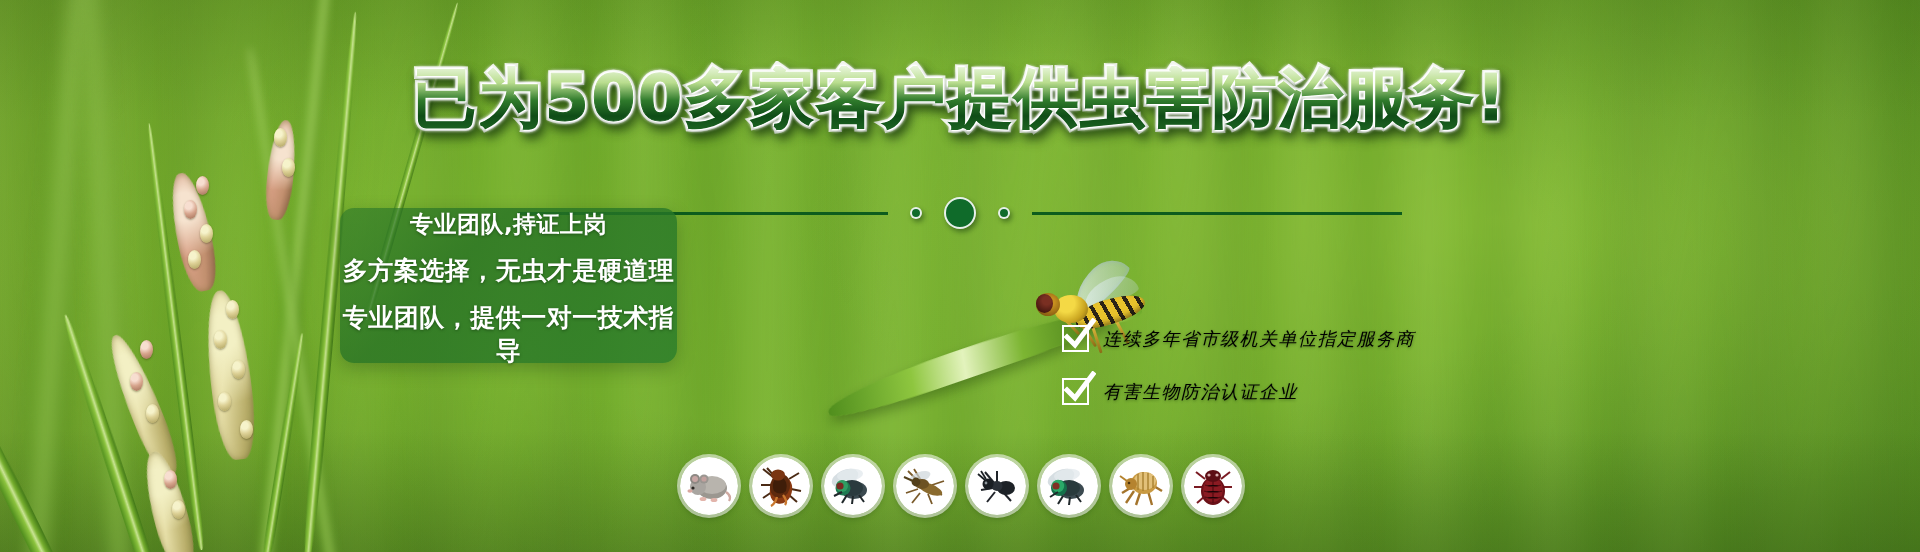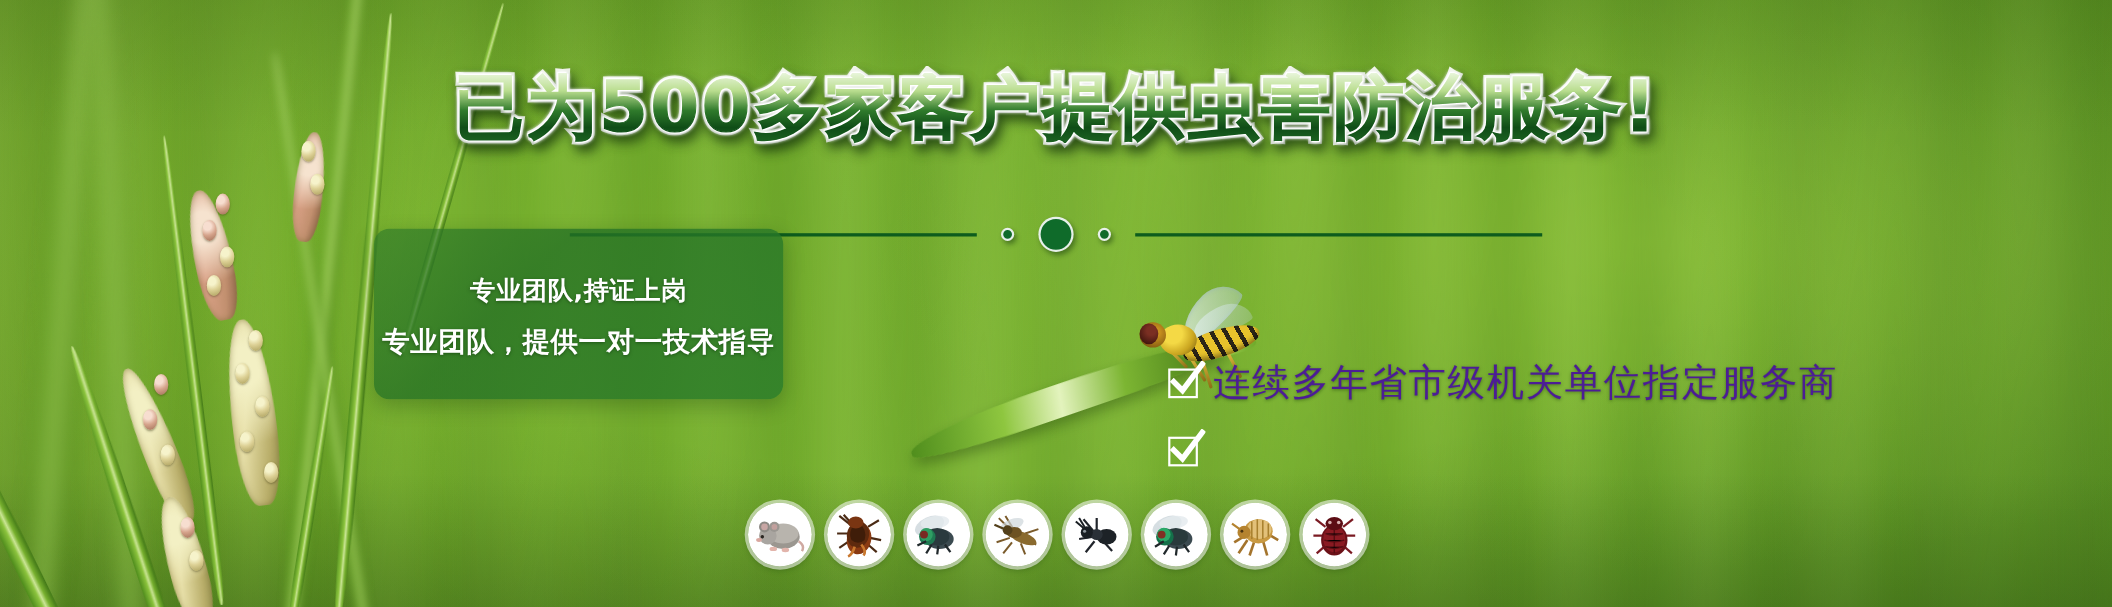--- a/index.html
+++ b/index.html
@@ -192,21 +192,21 @@
     border:2px solid rgba(255,255,255,.9);
     box-shadow:2px 3px 5px rgba(10,45,8,.45);
   }
   .divider .dot.small{ width:12px; height:12px; }
   .divider .dot.big{ width:32px; height:32px; }
 
   
   .card{
     position:absolute;
     left:340px; top:208px;
-    width:372px; height:155px;
+    width:337px; height:155px;
     border-radius:14px;
     background:linear-gradient(135deg, rgba(42,118,40,.62) 0%, rgba(36,112,36,.78) 35%, rgba(41,124,42,.82) 100%);
     box-shadow:0 6px 18px rgba(15,45,10,.28);
     display:flex; flex-direction:column; justify-content:center;
     padding:6px 0 8px 0;
   }
   .card-line{
     color:#ffffff;
     font-weight:bold;
     text-align:center;
@@ -225,26 +225,27 @@
   }
   .check-row{ display:flex; align-items:center; gap:14px; }
   .check-box{
     position:relative;
     width:27px; height:27px;
     border:2px solid #ffffff;
     flex:0 0 auto;
   }
   .check-box svg{ position:absolute; left:-2px; top:-9px; }
   .check-text{
-    color:#4c1d95;
-    font-size:34px;
+    color:#000000;
+    font-size:18px;
     letter-spacing:1.5px;
     font-family:"DejaVu Sans","Liberation Sans",sans-serif;
     text-shadow:0 1px 3px rgba(10,40,5,.45);
     white-space:nowrap;
+    font-style:italic;
   }
 
   
   .pests{
     position:absolute; left:680px; top:457px;
     display:flex; gap:14px;
   }
   .pest{
     width:58px; height:58px;
     border-radius:50%;
@@ -326,38 +327,40 @@
       <div class="wing2"></div>
       <div class="abdomen"></div>
       <div class="thorax"></div>
       <div class="head"></div>
       <div class="eye"></div>
     </div>
   </div>
 
   <div class="card">
     <div class="card-line l1">专业团队,持证上岗</div>
+    <div class="card-line l2">多方案选择，无虫才是硬道理</div>
     <div class="card-line l3">专业团队，提供一对一技术指导</div>
   </div>
 
   <div class="checklist">
     <div class="check-row">
       <span class="check-box">
         <svg width="34" height="34" viewBox="0 0 34 34" aria-hidden="true">
           <path d="M5 19 L13 27 L31 3" fill="none" stroke="#ffffff" stroke-width="5" stroke-linecap="square" stroke-linejoin="miter"></path>
         </svg>
       </span>
       <span class="check-text">连续多年省市级机关单位指定服务商</span>
     </div>
     <div class="check-row">
       <span class="check-box">
         <svg width="34" height="34" viewBox="0 0 34 34" aria-hidden="true">
           <path d="M5 19 L13 27 L31 3" fill="none" stroke="#ffffff" stroke-width="5" stroke-linecap="square" stroke-linejoin="miter"></path>
         </svg>
       </span>
+      <span class="check-text">有害生物防治认证企业</span>
     </div>
   </div>
 
   <div class="pests">
 
     <div class="pest">
       <svg width="46" height="40" viewBox="0 0 46 40" aria-hidden="true">
         <ellipse cx="26" cy="22" rx="15" ry="11" fill="#9b9790"></ellipse>
         <ellipse cx="26" cy="19" rx="14" ry="9" fill="#b8b4ad"></ellipse>
         <circle cx="12" cy="21" r="8" fill="#a9a5a0"></circle>

